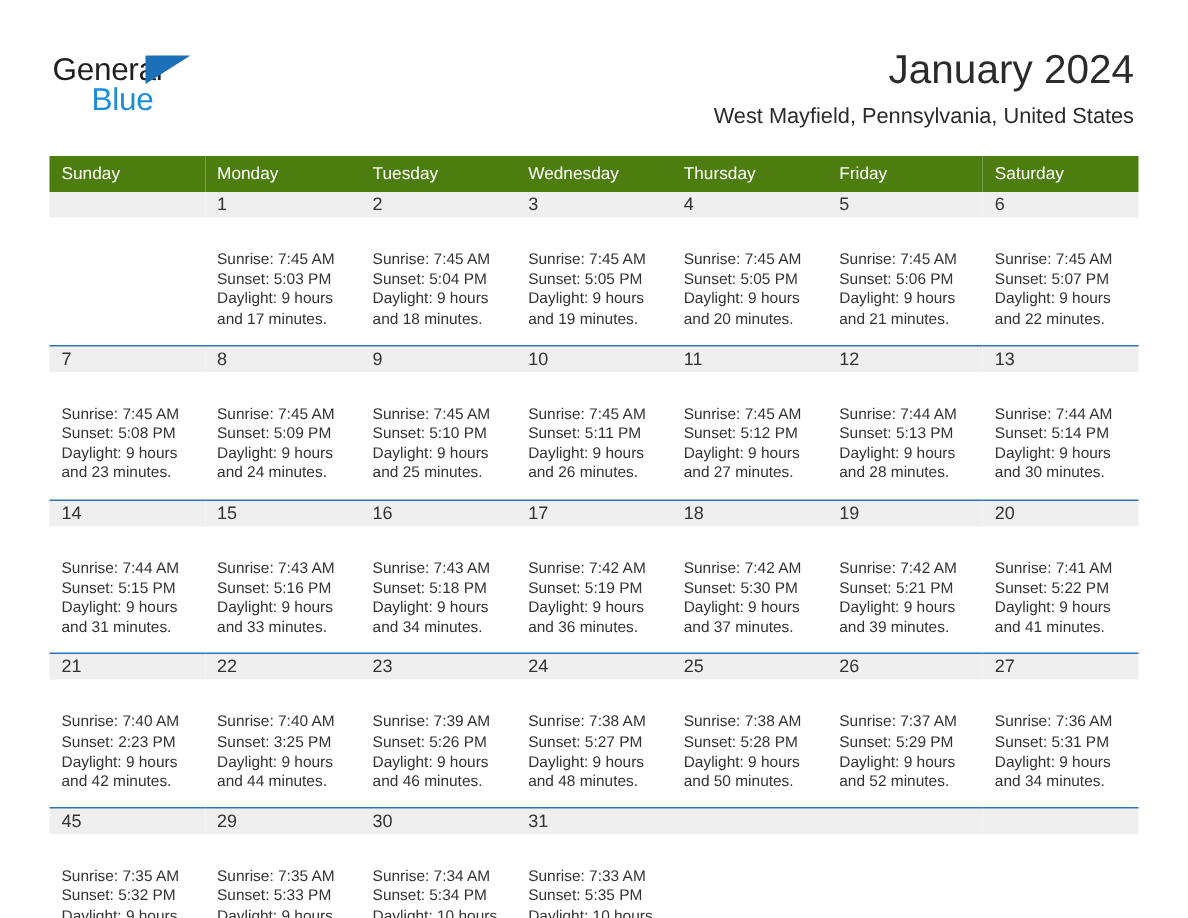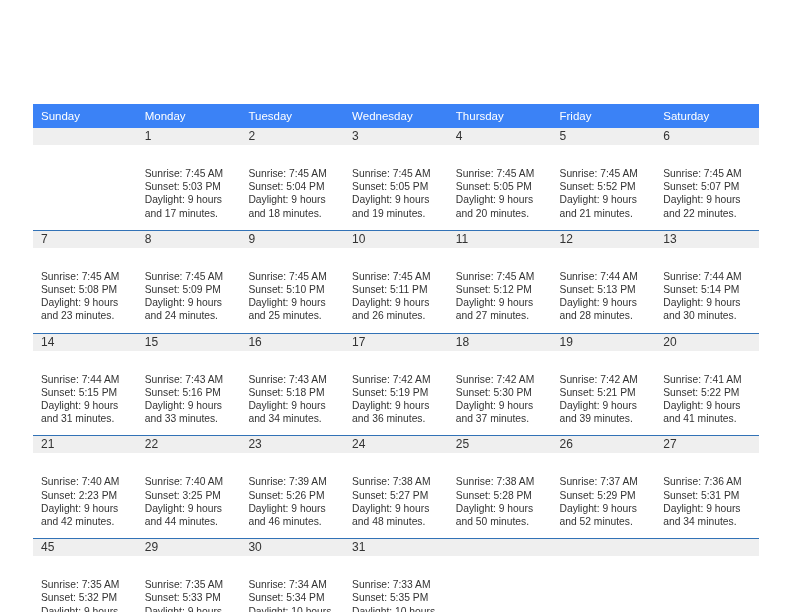--- a/index.html
+++ b/index.html
@@ -95,21 +95,21 @@
   .calendar {
     position: absolute;
     left: 33px;
     top: 104px;
     width: 726px;
     border-collapse: collapse;
     table-layout: fixed;
   }
 
   .calendar th {
-    background: #3b82f6;
+    background: #4d7c0f;
     color: #ffffff;
     font-size: 11.5px;
     font-weight: normal;
     text-align: left;
     padding: 5px 0 6px 8px;
     height: 13px;
     box-sizing: content-box;
   }
 
   .calendar td {
@@ -147,20 +147,36 @@
   }
   .details div {
     white-space: nowrap;
   }
 </style>
 </head>
 <body>
 
 <div class="page">
 
+  <div class="header">
+
+    <div class="brand">
+      <span class="brand-row1">
+        <span class="brand-general">General</span>
+        <span class="brand-triangle"></span>
+      </span>
+      <span class="brand-blue">Blue</span>
+    </div>
+
+    <div class="titles">
+      <div class="month-title">January 2024</div>
+      <div class="location-title">West Mayfield, Pennsylvania, United States</div>
+    </div>
+
+  </div>
 
   <table class="calendar">
     <thead>
       <tr>
         <th>Sunday</th>
         <th>Monday</th>
         <th>Tuesday</th>
         <th>Wednesday</th>
         <th>Thursday</th>
         <th>Friday</th>
@@ -211,21 +227,21 @@
               <div>Sunrise: 7:45 AM</div>
               <div>Sunset: 5:05 PM</div>
               <div>Daylight: 9 hours</div>
               <div>and 20 minutes.</div>
             </div>
           </td>
           <td>
             <div class="daynum">5</div>
             <div class="details">
               <div>Sunrise: 7:45 AM</div>
-              <div>Sunset: 5:52 PM</div>
+              <div>Sunset: 5:06 PM</div>
               <div>Daylight: 9 hours</div>
               <div>and 21 minutes.</div>
             </div>
           </td>
           <td>
             <div class="daynum">6</div>
             <div class="details">
               <div>Sunrise: 7:45 AM</div>
               <div>Sunset: 5:07 PM</div>
               <div>Daylight: 9 hours</div>

